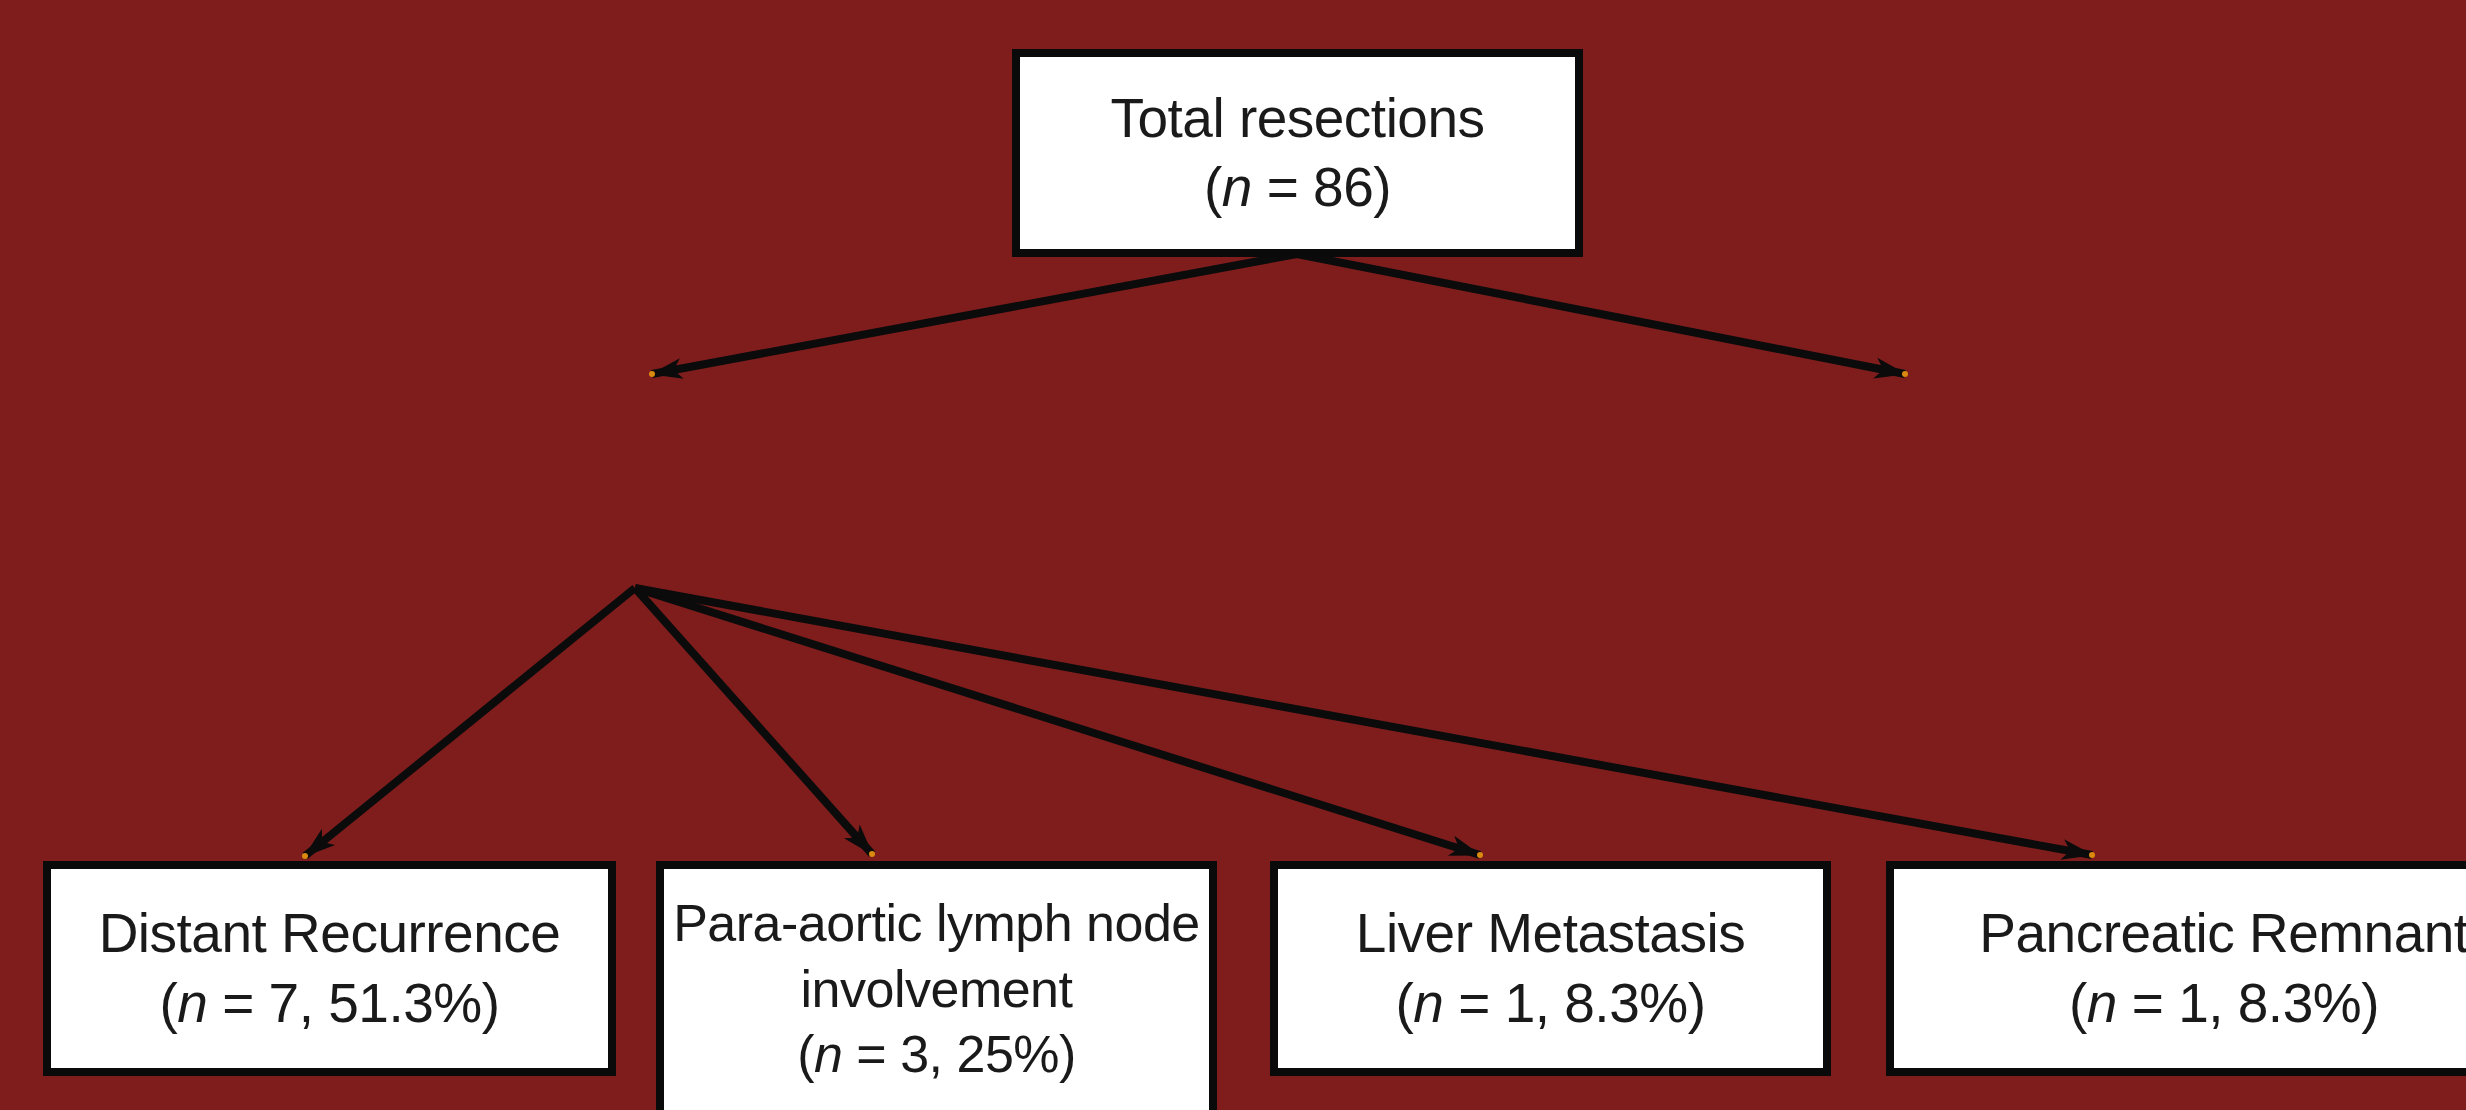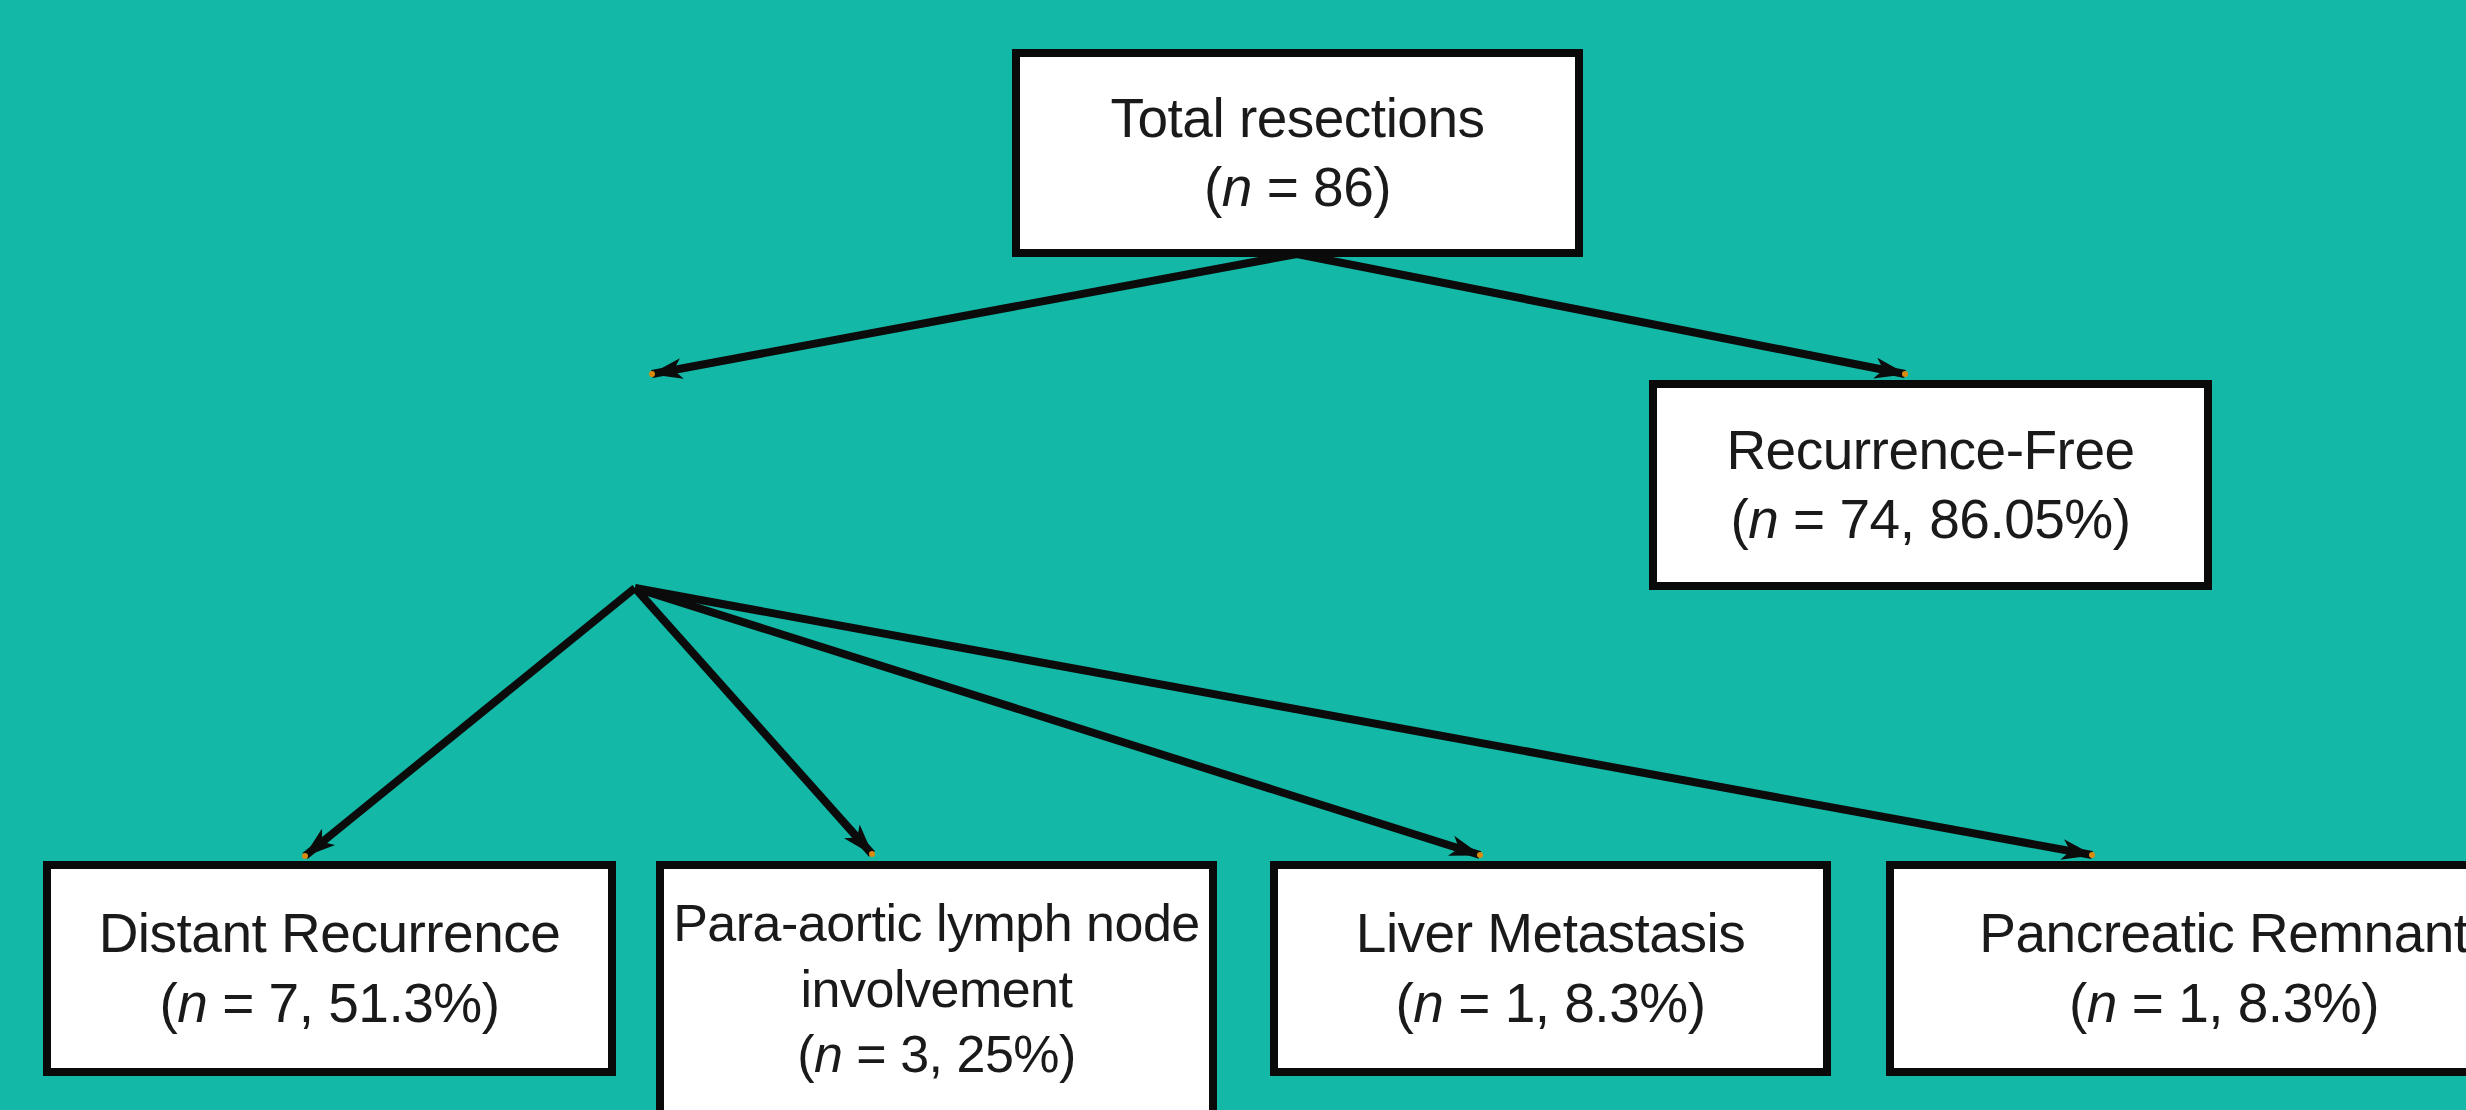--- a/index.html
+++ b/index.html
@@ -1,20 +1,20 @@
 <!DOCTYPE html>
 <html><head>
 <meta charset="utf-8">
 <style>
   html, body { margin: 0; padding: 0; background: #ffffff; }
   .canvas {
     position: relative;
     width: 2466px;
     height: 1110px;
-    background: #14b8a6;
+    background: #7f1d1d;
     overflow: hidden;
     font-family: "Liberation Sans", "DejaVu Sans", sans-serif;
   }
   #edge-layer {
     position: absolute;
     left: 0; top: 0;
     width: 2466px;
     height: 1110px;
   }
   .node {
@@ -71,25 +71,20 @@
       </g>
   </svg>
 
   <div class="node" id="node-total">
     <div class="line">Total resections</div>
 
     <div class="line count"><span>(</span><span class="var">n</span><span> = 86)</span></div>
   </div>
 
 
-  <div class="node" id="node-recurrence-free">
-    <div class="line">Recurrence-Free</div>
-
-    <div class="line count"><span>(</span><span class="var">n</span><span> = 74, 86.05%)</span></div>
-  </div>
 
   <div class="node" id="node-distant">
     <div class="line">Distant Recurrence</div>
 
     <div class="line count"><span>(</span><span class="var">n</span><span> = 7, 51.3%)</span></div>
   </div>
 
   <div class="node" id="node-para">
     <div class="line">Para-aortic lymph node</div>
     <div class="line">involvement</div>

